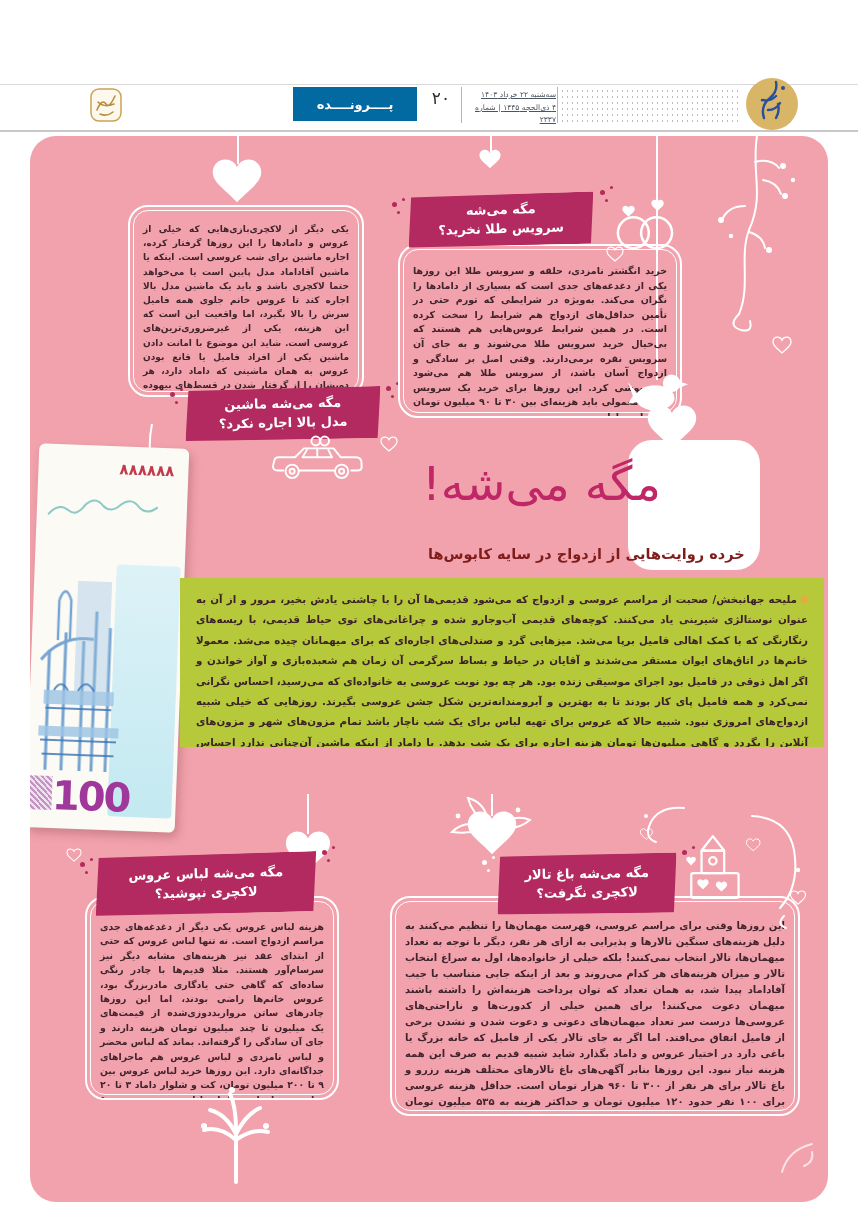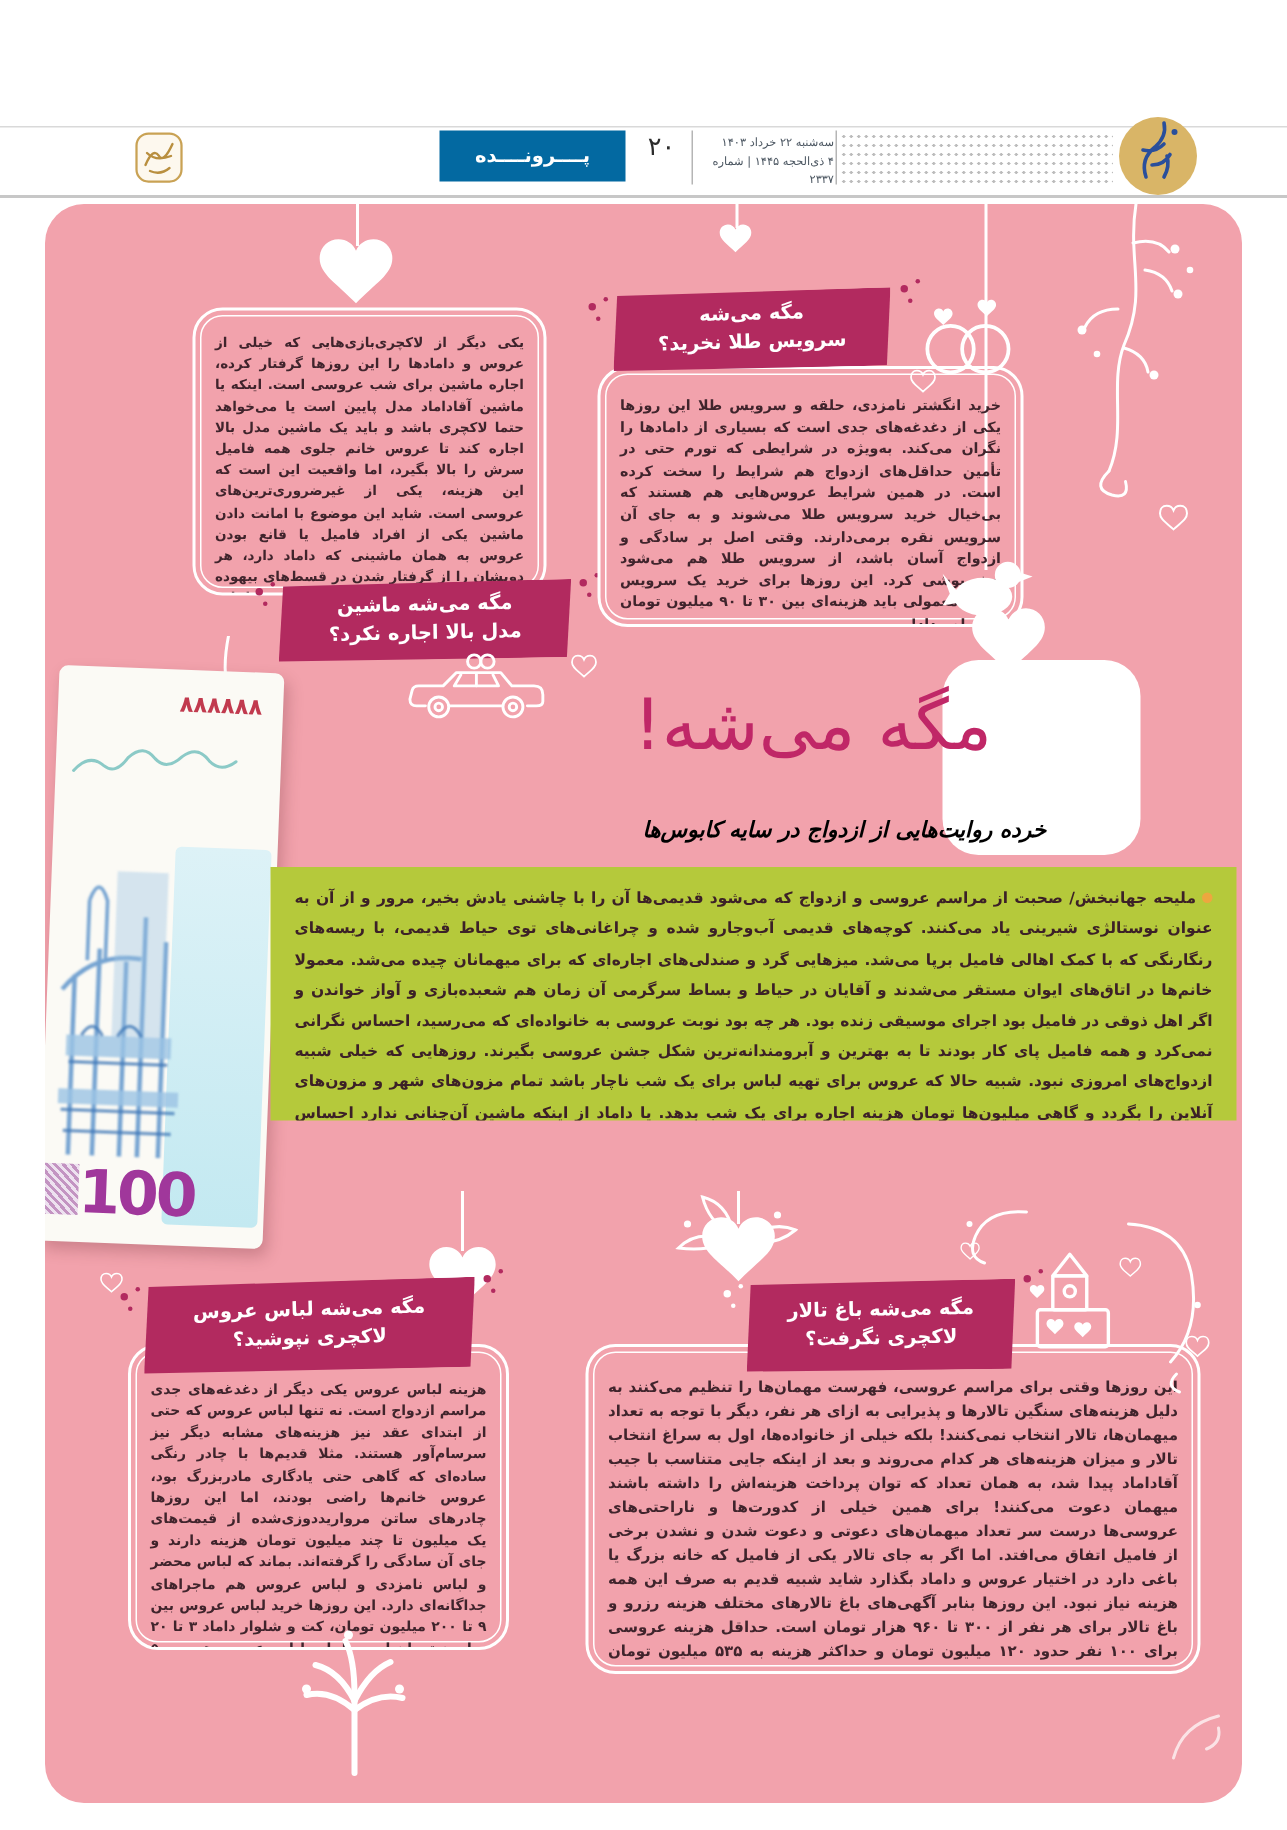--- a/index.html
+++ b/index.html
@@ -8,21 +8,21 @@
   
   .hairline{position:absolute;left:0;width:858px;height:0;border-top:1px solid #d9d9d9;}
   .hl-top{top:84px;}
   .hl-bot{top:130px;border-top:2px solid #c7c7c7;}
   .section-box{position:absolute;left:293px;top:87px;width:124px;height:34px;background:#0369a1;
         color:#fff;font-size:13px;font-weight:bold;display:flex;align-items:center;justify-content:center;}
   .pageno{position:absolute;left:420px;top:88px;width:42px;text-align:center;font-size:17px;color:#2c2c2c;}
   .vrule{position:absolute;top:87px;width:0;height:36px;border-left:1px solid #b5b5b5;}
   .vr1{left:461px;} .vr2{left:557px;}
   .dateblock{position:absolute;left:464px;top:89px;width:92px;color:#4a5560;font-size:7.6px;
-        line-height:1.65;text-align:right;direction:rtl;}
+        line-height:1.65;text-align:right;direction:rtl;text-decoration:underline;}
   .dotrows{position:absolute;left:560px;top:88px;width:182px;height:36px;
         background-image:radial-gradient(circle 1px,#bcbcbc 98%,transparent 100%);background-size:5px 6px;}
   .seal{position:absolute;left:90px;top:86px;}
   .brandlogo{position:absolute;left:742px;top:74px;}
   
   .panel{position:absolute;left:30px;top:136px;width:798px;height:1066px;background:#F2A2AC;
          border-radius:26px;overflow:hidden;}
   .abs{position:absolute;}
   .string{position:absolute;width:2px;background:#fff;}
   
@@ -35,21 +35,21 @@
         display:flex;flex-direction:column;justify-content:center;line-height:1.45;
         clip-path:polygon(2% 2%,100% 0,98% 100%,0 98%);}
   .tridot{position:absolute;width:5px;height:5px;border-radius:50%;}
   .tridot.mag{background:#B22A5F;box-shadow:9px -5px 0 -1px #B22A5F,4px 8px 0 -1px #B22A5F;}
   .tridot.wht{background:#fff;box-shadow:9px -5px 0 -1px #fff,4px 8px 0 -1px #fff;}
   
   .whitecard{position:absolute;left:598px;top:304px;width:132px;height:130px;background:#fff;border-radius:24px;}
   .bigtitle{position:absolute;right:66px;top:320px;width:340px;text-align:left;direction:rtl;
         font-size:47px;font-weight:normal;color:#C02767;letter-spacing:-1px;}
   .subtitle{position:absolute;right:70px;top:410px;width:330px;text-align:left;direction:rtl;
-        font-size:14.5px;font-weight:bold;color:#000000;font-style:italic;}
+        font-size:14.5px;font-weight:bold;color:#7f1d1d;}
   
   .green{position:absolute;left:150px;right:4px;top:442px;height:169px;background:#B5C93B;
         color:#3C2127;font-size:10.3px;font-weight:600;line-height:20.4px;text-align:justify;
         padding:11px 16px;box-sizing:border-box;overflow:hidden;}
   .green p{margin:0;}
   .bullet{display:inline-block;width:7px;height:7px;border-radius:50%;background:#EDA73F;margin-left:4px;}
   
   .note{position:absolute;left:2px;top:310px;width:150px;height:384px;background:#FBFAF5;border-radius:6px;
         transform:rotate(2.2deg);box-shadow:3px 5px 10px rgba(90,30,40,.25);overflow:hidden;}
   .note .serial{position:absolute;top:14px;right:14px;color:#C13A4E;font-size:15px;font-weight:bold;

